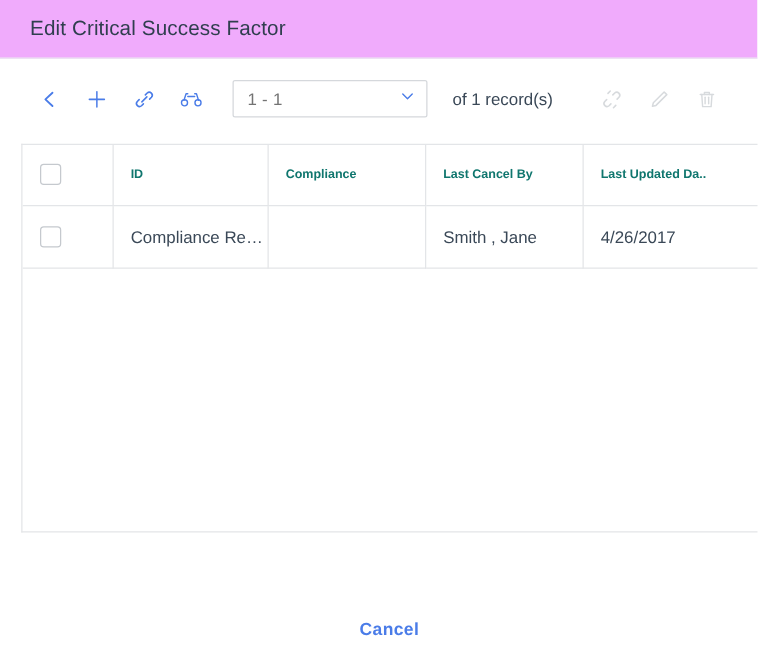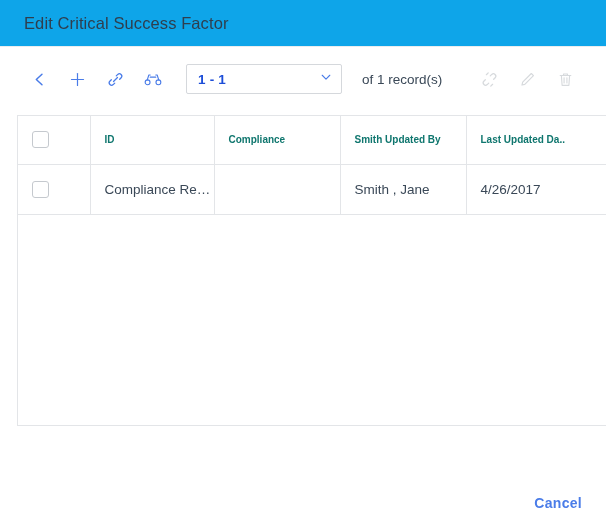--- a/index.html
+++ b/index.html
@@ -12,21 +12,21 @@
     background: #ffffff;
     font-family: "Liberation Sans", sans-serif;
     color: #303e4d;
     overflow: hidden;
     position: relative;
   }
 
   
   .dialog-header {
     height: 47px;
-    background: #0ea5e9;
+    background: #f0abfc;
     border-bottom: 1px solid #ebedef;
     box-sizing: border-box;
     display: flex;
     align-items: center;
     padding: 0 24px;
   }
   .dialog-title {
     font-size: 16.5px;
     color: #2f3e4e;
     letter-spacing: 0.1px;
@@ -65,22 +65,22 @@
     display: flex;
     align-items: center;
     justify-content: space-between;
     padding: 0 8px 0 11px;
     box-sizing: border-box;
     margin-left: 10px;
     cursor: pointer;
   }
   .record-select-value {
     font-size: 13.5px;
-    color: #1d4ed8;
-    font-weight: 700;
+    color: #737373;
+    font-weight: 400;
     letter-spacing: 0.2px;
   }
   .record-count {
     font-size: 13.5px;
     color: #3a4857;
     margin-left: 20px;
     white-space: nowrap;
   }
 
   
@@ -147,21 +147,21 @@
 
   
   .dialog-footer {
     position: absolute;
     left: 0;
     right: 0;
     bottom: 0;
     height: 53px;
     display: flex;
     align-items: center;
-    justify-content: flex-end;
+    justify-content: center;
     padding-right: 24px;
     box-sizing: border-box;
     background: #ffffff;
     margin-left: 41px;
   }
   .cancel-button {
     font-size: 14px;
     font-weight: bold;
     color: #4a7ce8;
     letter-spacing: 0.3px;
@@ -268,21 +268,21 @@
 
 <div class="grid-wrap">
   <table class="grid">
     <thead>
       <tr>
         <th class="col-check">
           <span class="checkbox"></span>
         </th>
         <th class="col-id">ID</th>
         <th class="col-desc">Compliance</th>
-        <th class="col-by">Smith Updated By</th>
+        <th class="col-by">Last Cancel By</th>
         <th class="col-date">Last Updated Da..</th>
       </tr>
     </thead>
     <tbody>
       <tr>
         <td class="col-check">
           <span class="checkbox"></span>
         </td>
         <td class="col-id">Compliance Repo...</td>
         <td class="col-desc"></td>

